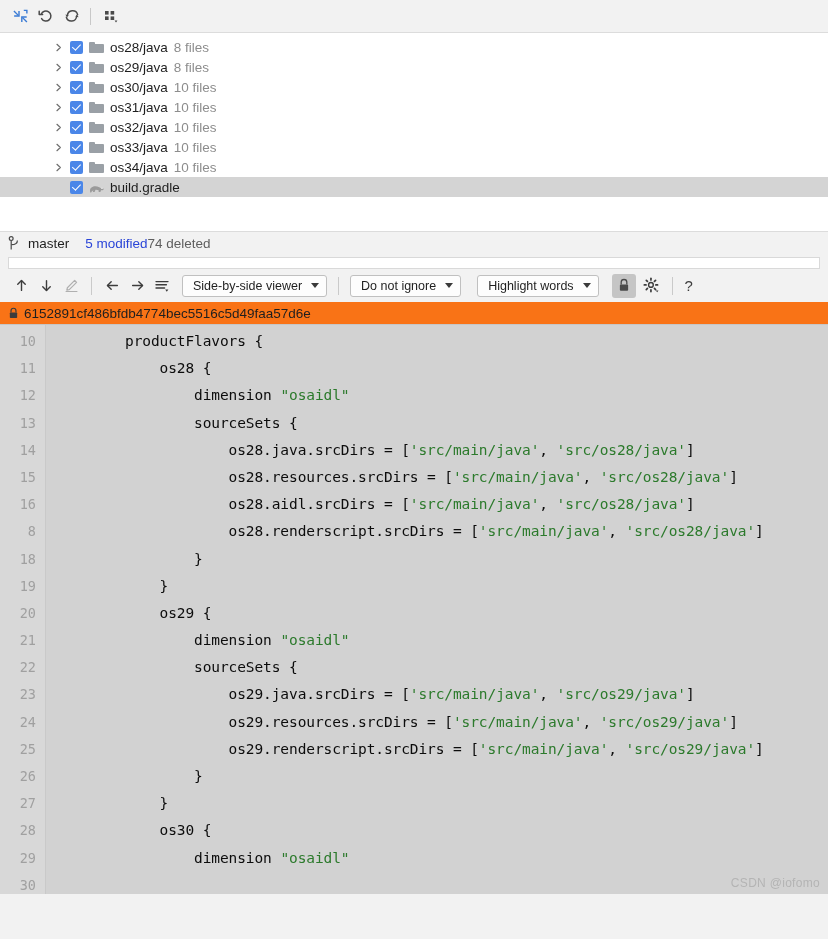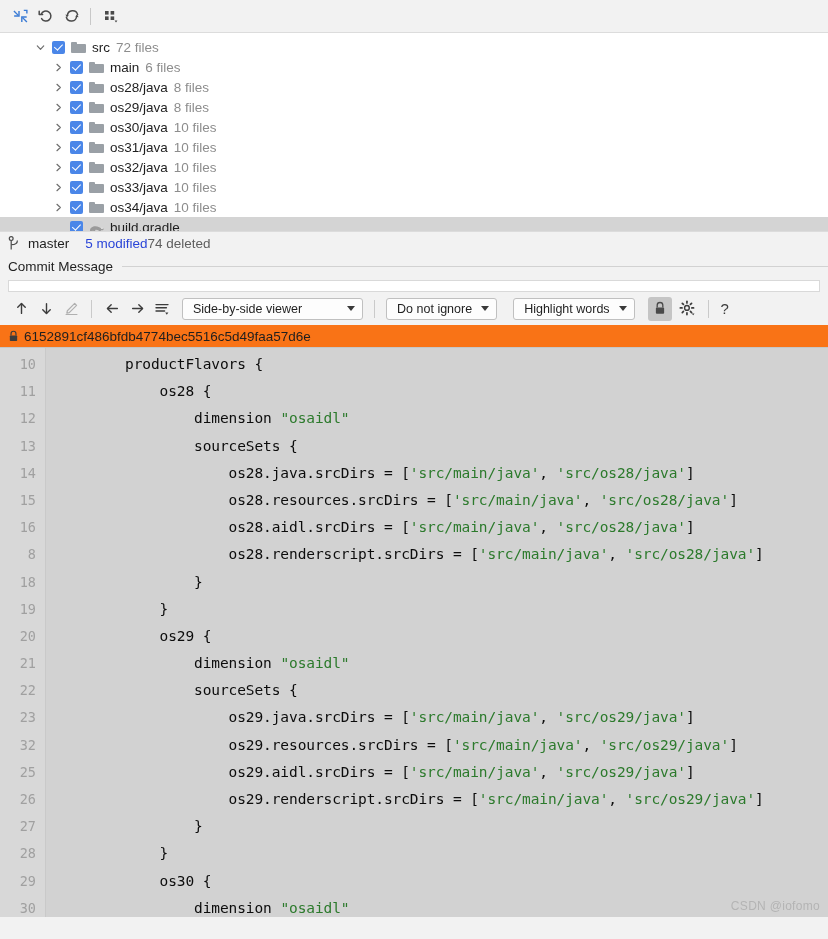--- a/index.html
+++ b/index.html
@@ -280,46 +280,20 @@
         <rect x="7.6" y="3" width="3.6" height="3.6" fill="#4a4a4a"></rect>
         <rect x="2" y="8.4" width="3.6" height="3.6" fill="#4a4a4a"></rect>
         <rect x="7.6" y="8.4" width="3.6" height="3.6" fill="#4a4a4a"></rect>
         <path d="M11.6 12.6 L14.4 12.6 L13.0 14.6 Z" fill="#4a4a4a"></path>
       </svg>
     </div>
   </div>
 
   <div class="tree" id="tree">
       <div class="row">
-        <span style="width: 34px; flex: 0 0 34px;"></span>
-        <span class="arrow">
-          <svg width="11" height="11" viewBox="0 0 12 12">
-            <path d="M2.5 4.3 L6 8 L9.5 4.3" stroke="#6e6e6e" stroke-width="1.3" fill="none" stroke-linecap="round" stroke-linejoin="round"></path>
-          </svg>
-        </span>
-        <span style="width: 5px; flex: 0 0 5px;"></span>
-        <span class="cb"></span>
-        <span class="folder"></span>
-        <span class="nm">src</span>
-        <span class="cnt">72 files</span>
-      </div>
-      <div class="row">
-        <span style="width: 52px; flex: 0 0 52px;"></span>
-        <span class="arrow">
-          <svg width="11" height="11" viewBox="0 0 12 12">
-            <path d="M4.3 2.5 L8 6 L4.3 9.5" stroke="#6e6e6e" stroke-width="1.3" fill="none" stroke-linecap="round" stroke-linejoin="round"></path>
-          </svg>
-        </span>
-        <span style="width: 5px; flex: 0 0 5px;"></span>
-        <span class="cb"></span>
-        <span class="folder"></span>
-        <span class="nm">main</span>
-        <span class="cnt">6 files</span>
-      </div>
-      <div class="row">
         <span style="width: 52px; flex: 0 0 52px;"></span>
         <span class="arrow">
           <svg width="11" height="11" viewBox="0 0 12 12">
             <path d="M4.3 2.5 L8 6 L4.3 9.5" stroke="#6e6e6e" stroke-width="1.3" fill="none" stroke-linecap="round" stroke-linejoin="round"></path>
           </svg>
         </span>
         <span style="width: 5px; flex: 0 0 5px;"></span>
         <span class="cb"></span>
         <span class="folder"></span>
         <span class="nm">os28/java</span>
@@ -422,24 +396,20 @@
         <circle cx="3.2" cy="2.6" r="1.9" stroke="#4a4a4a" stroke-width="1.2" fill="none"></circle>
         <path d="M3.2 4.6 L3.2 13.4" stroke="#4a4a4a" stroke-width="1.2" fill="none"></path>
         <path d="M3.4 8.6 C 7.2 8.6 9.4 7.2 9.4 4.4" stroke="#4a4a4a" stroke-width="1.2" fill="none"></path>
       </svg>
     </span>
     <span>master</span>
     <span class="modified">5 modified</span>
     <span class="deleted">74 deleted</span>
   </div>
 
-  <div class="sectionhdr">
-    <span>Commit Message</span>
-    <span class="hline"></span>
-  </div>
   <div class="msgbox" placeholder=""></div>
 
 
   <div class="difftoolbar">
     <div class="ibtn">
       <svg width="15" height="15" viewBox="0 0 16 16">
         <path d="M8 13.2 L8 2.8" stroke="#3c3c3c" stroke-width="1.5" stroke-linecap="round"></path>
         <path d="M4 6.6 L8 2.6 L12 6.6" stroke="#3c3c3c" stroke-width="1.5" fill="none" stroke-linecap="round" stroke-linejoin="round"></path>
       </svg>
     </div>
@@ -469,21 +439,21 @@
       </svg>
     </div>
     <div class="ibtn">
       <svg width="16" height="16" viewBox="0 0 16 16">
         <path d="M2 3.6 L14 3.6" stroke="#3c3c3c" stroke-width="1.4" stroke-linecap="round"></path>
         <path d="M2 6.8 L12.4 6.8" stroke="#3c3c3c" stroke-width="1.4" stroke-linecap="round"></path>
         <path d="M2 10 L10.6 10" stroke="#3c3c3c" stroke-width="1.4" stroke-linecap="round"></path>
         <path d="M11.2 11.6 L14.4 11.6 L12.8 13.8 Z" fill="#3c3c3c"></path>
       </svg>
     </div>
-    <div class="combo" style="margin-left:7px;gap:36px;">
+    <div class="combo" style="margin-left:7px;">
       <span>Side-by-side viewer</span>
       <span class="caret"></span>
     </div>
     <div class="vsep"></div>
     <div class="combo">
       <span>Do not ignore</span>
       <span class="caret"></span>
     </div>
     <div class="combo" style="margin-left:12px;">
       <span>Highlight words</span>
@@ -535,21 +505,21 @@
           <div class="ln">14</div>
           <div class="ln">15</div>
           <div class="ln">16</div>
           <div class="ln">8</div>
           <div class="ln">18</div>
           <div class="ln">19</div>
           <div class="ln">20</div>
           <div class="ln">21</div>
           <div class="ln">22</div>
           <div class="ln">23</div>
-          <div class="ln">32</div>
+          <div class="ln">24</div>
           <div class="ln">25</div>
           <div class="ln">26</div>
           <div class="ln">27</div>
           <div class="ln">28</div>
           <div class="ln">29</div>
           <div class="ln">30</div>
         </div>
       <div class="code" id="codebody">
           <div class="cl"><span>        productFlavors {</span></div>
           <div class="cl"><span>            os28 {</span></div>
@@ -559,21 +529,20 @@
           <div class="cl"><span>                    os28.resources.srcDirs = [</span><span class="str">'src/main/java'</span><span>, </span><span class="str">'src/os28/java'</span><span>]</span></div>
           <div class="cl"><span>                    os28.aidl.srcDirs = [</span><span class="str">'src/main/java'</span><span>, </span><span class="str">'src/os28/java'</span><span>]</span></div>
           <div class="cl"><span>                    os28.renderscript.srcDirs = [</span><span class="str">'src/main/java'</span><span>, </span><span class="str">'src/os28/java'</span><span>]</span></div>
           <div class="cl"><span>                }</span></div>
           <div class="cl"><span>            }</span></div>
           <div class="cl"><span>            os29 {</span></div>
           <div class="cl"><span>                dimension </span><span class="str">"osaidl"</span></div>
           <div class="cl"><span>                sourceSets {</span></div>
           <div class="cl"><span>                    os29.java.srcDirs = [</span><span class="str">'src/main/java'</span><span>, </span><span class="str">'src/os29/java'</span><span>]</span></div>
           <div class="cl"><span>                    os29.resources.srcDirs = [</span><span class="str">'src/main/java'</span><span>, </span><span class="str">'src/os29/java'</span><span>]</span></div>
-          <div class="cl"><span>                    os29.aidl.srcDirs = [</span><span class="str">'src/main/java'</span><span>, </span><span class="str">'src/os29/java'</span><span>]</span></div>
           <div class="cl"><span>                    os29.renderscript.srcDirs = [</span><span class="str">'src/main/java'</span><span>, </span><span class="str">'src/os29/java'</span><span>]</span></div>
           <div class="cl"><span>                }</span></div>
           <div class="cl"><span>            }</span></div>
           <div class="cl"><span>            os30 {</span></div>
           <div class="cl"><span>                dimension </span><span class="str">"osaidl"</span></div>
         </div>
     </div>
     <div class="watermark">CSDN @iofomo</div>
   </div>
 

